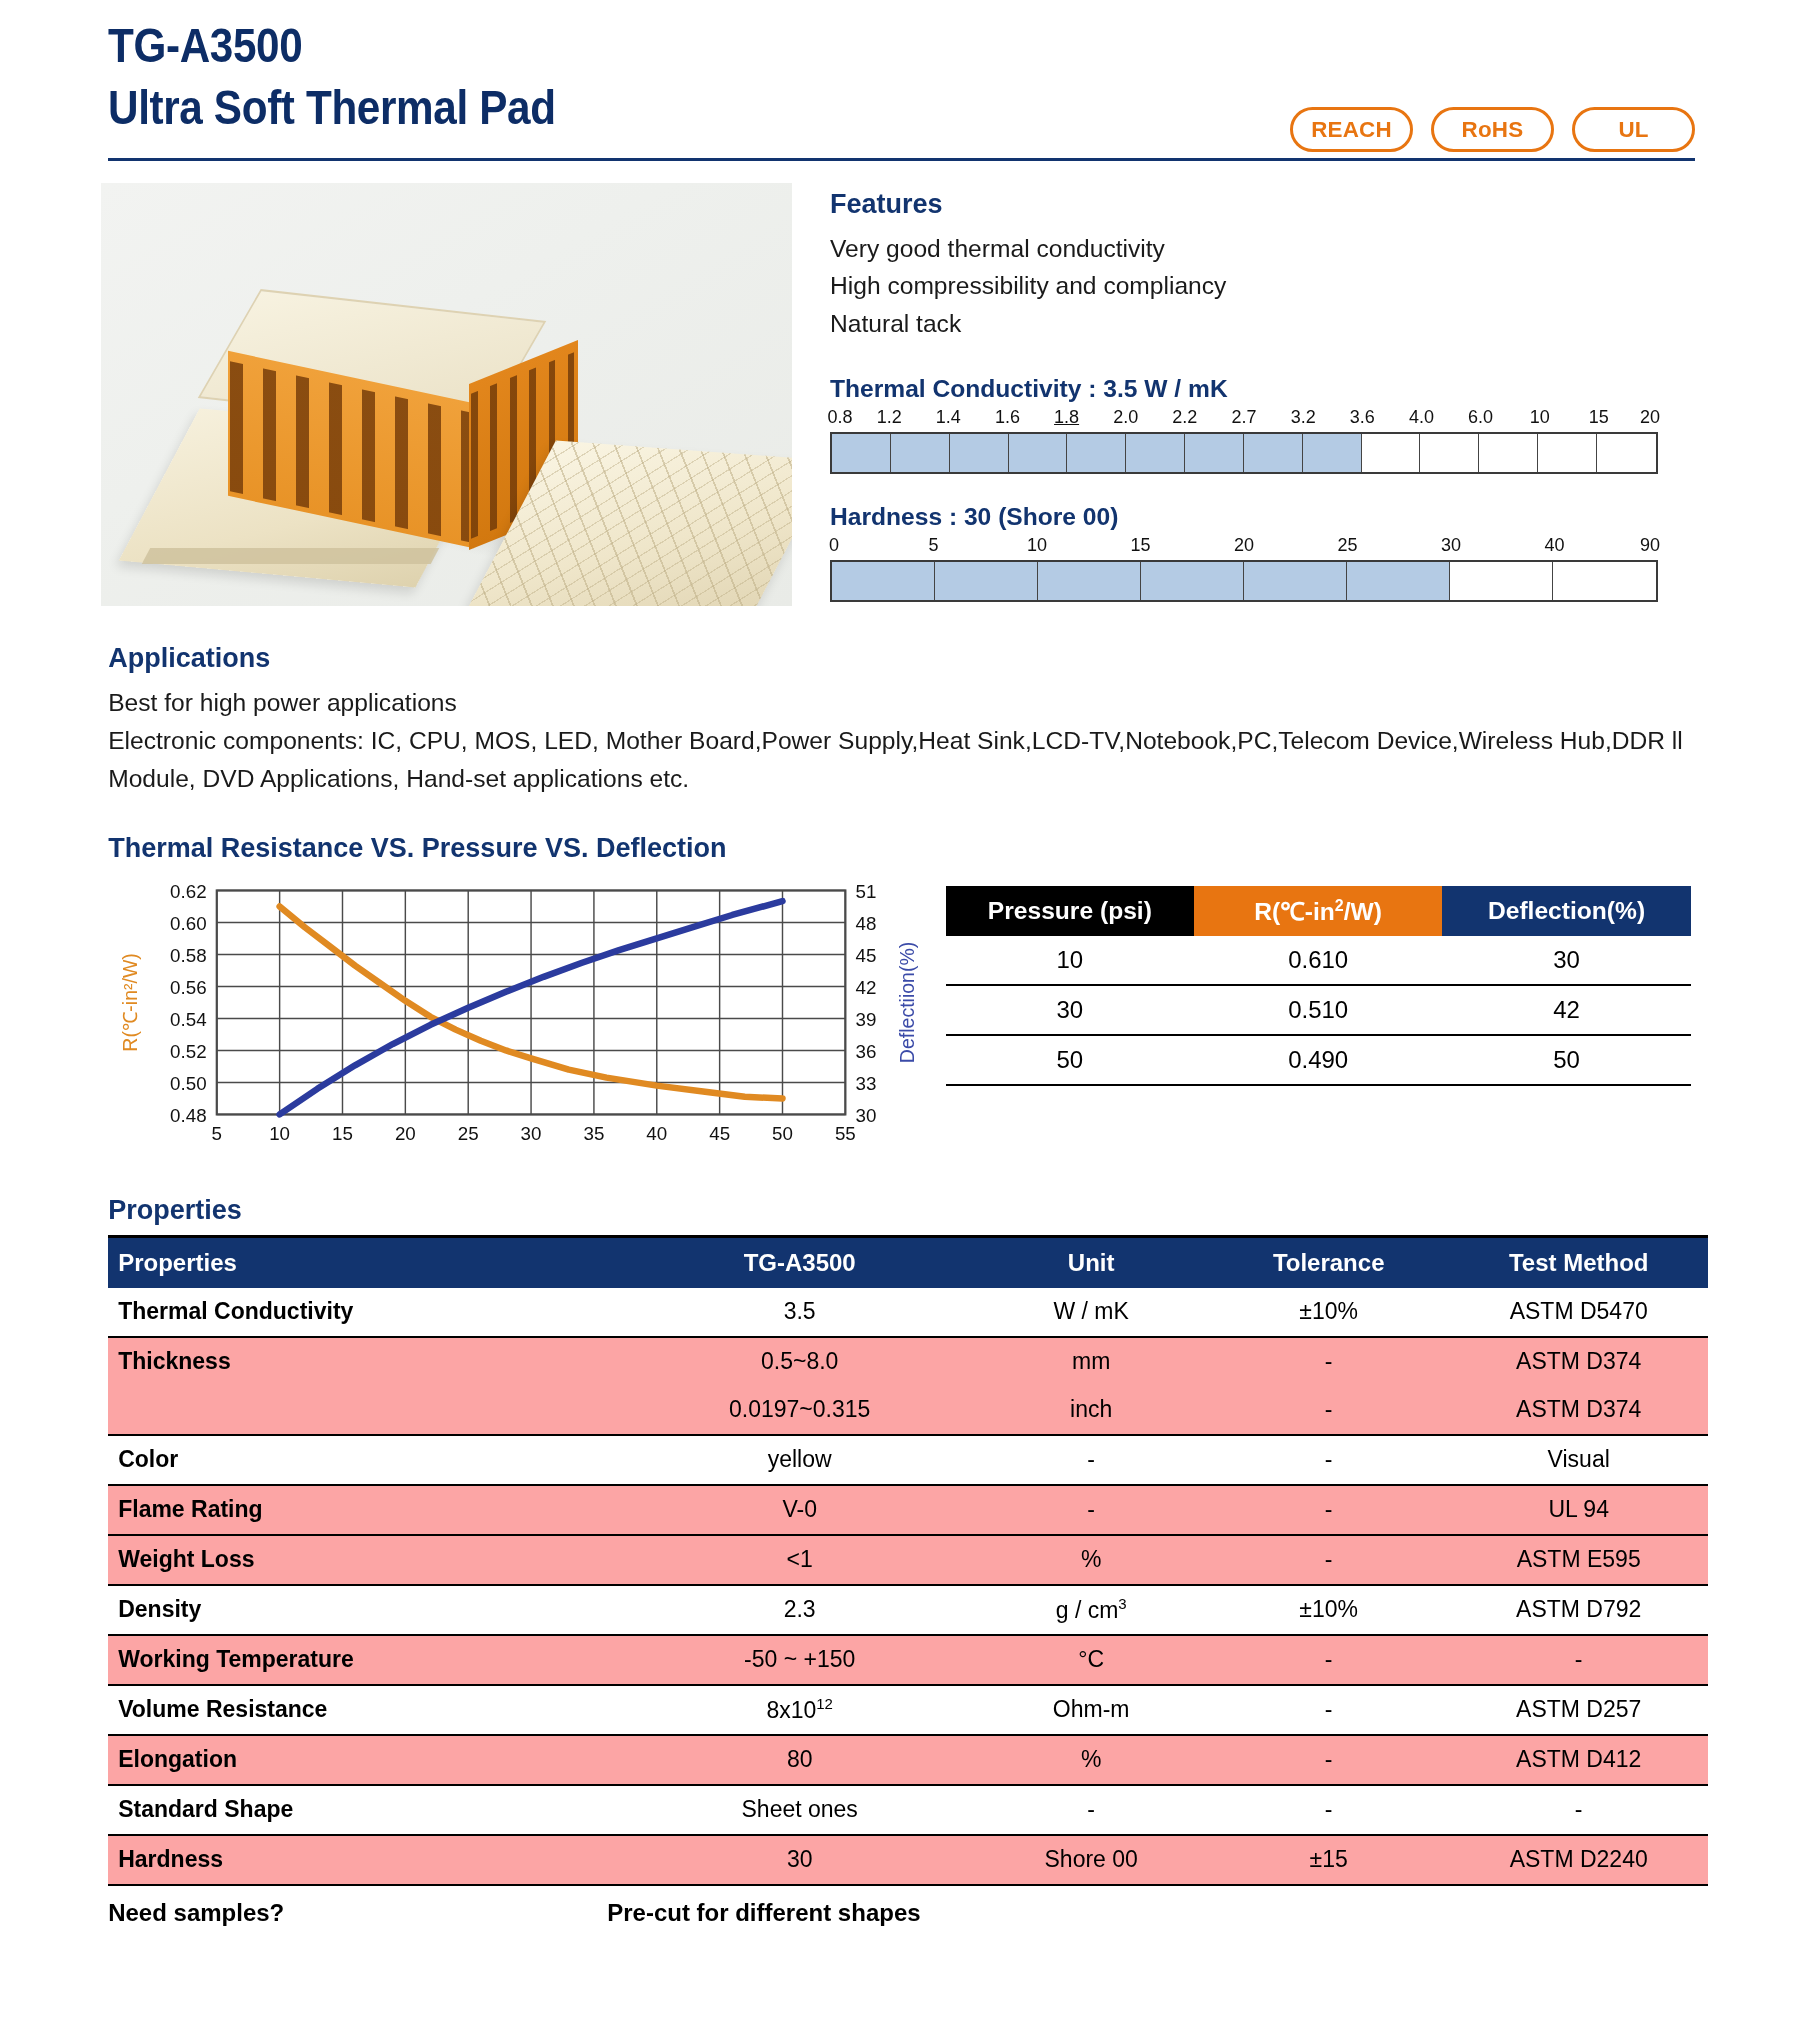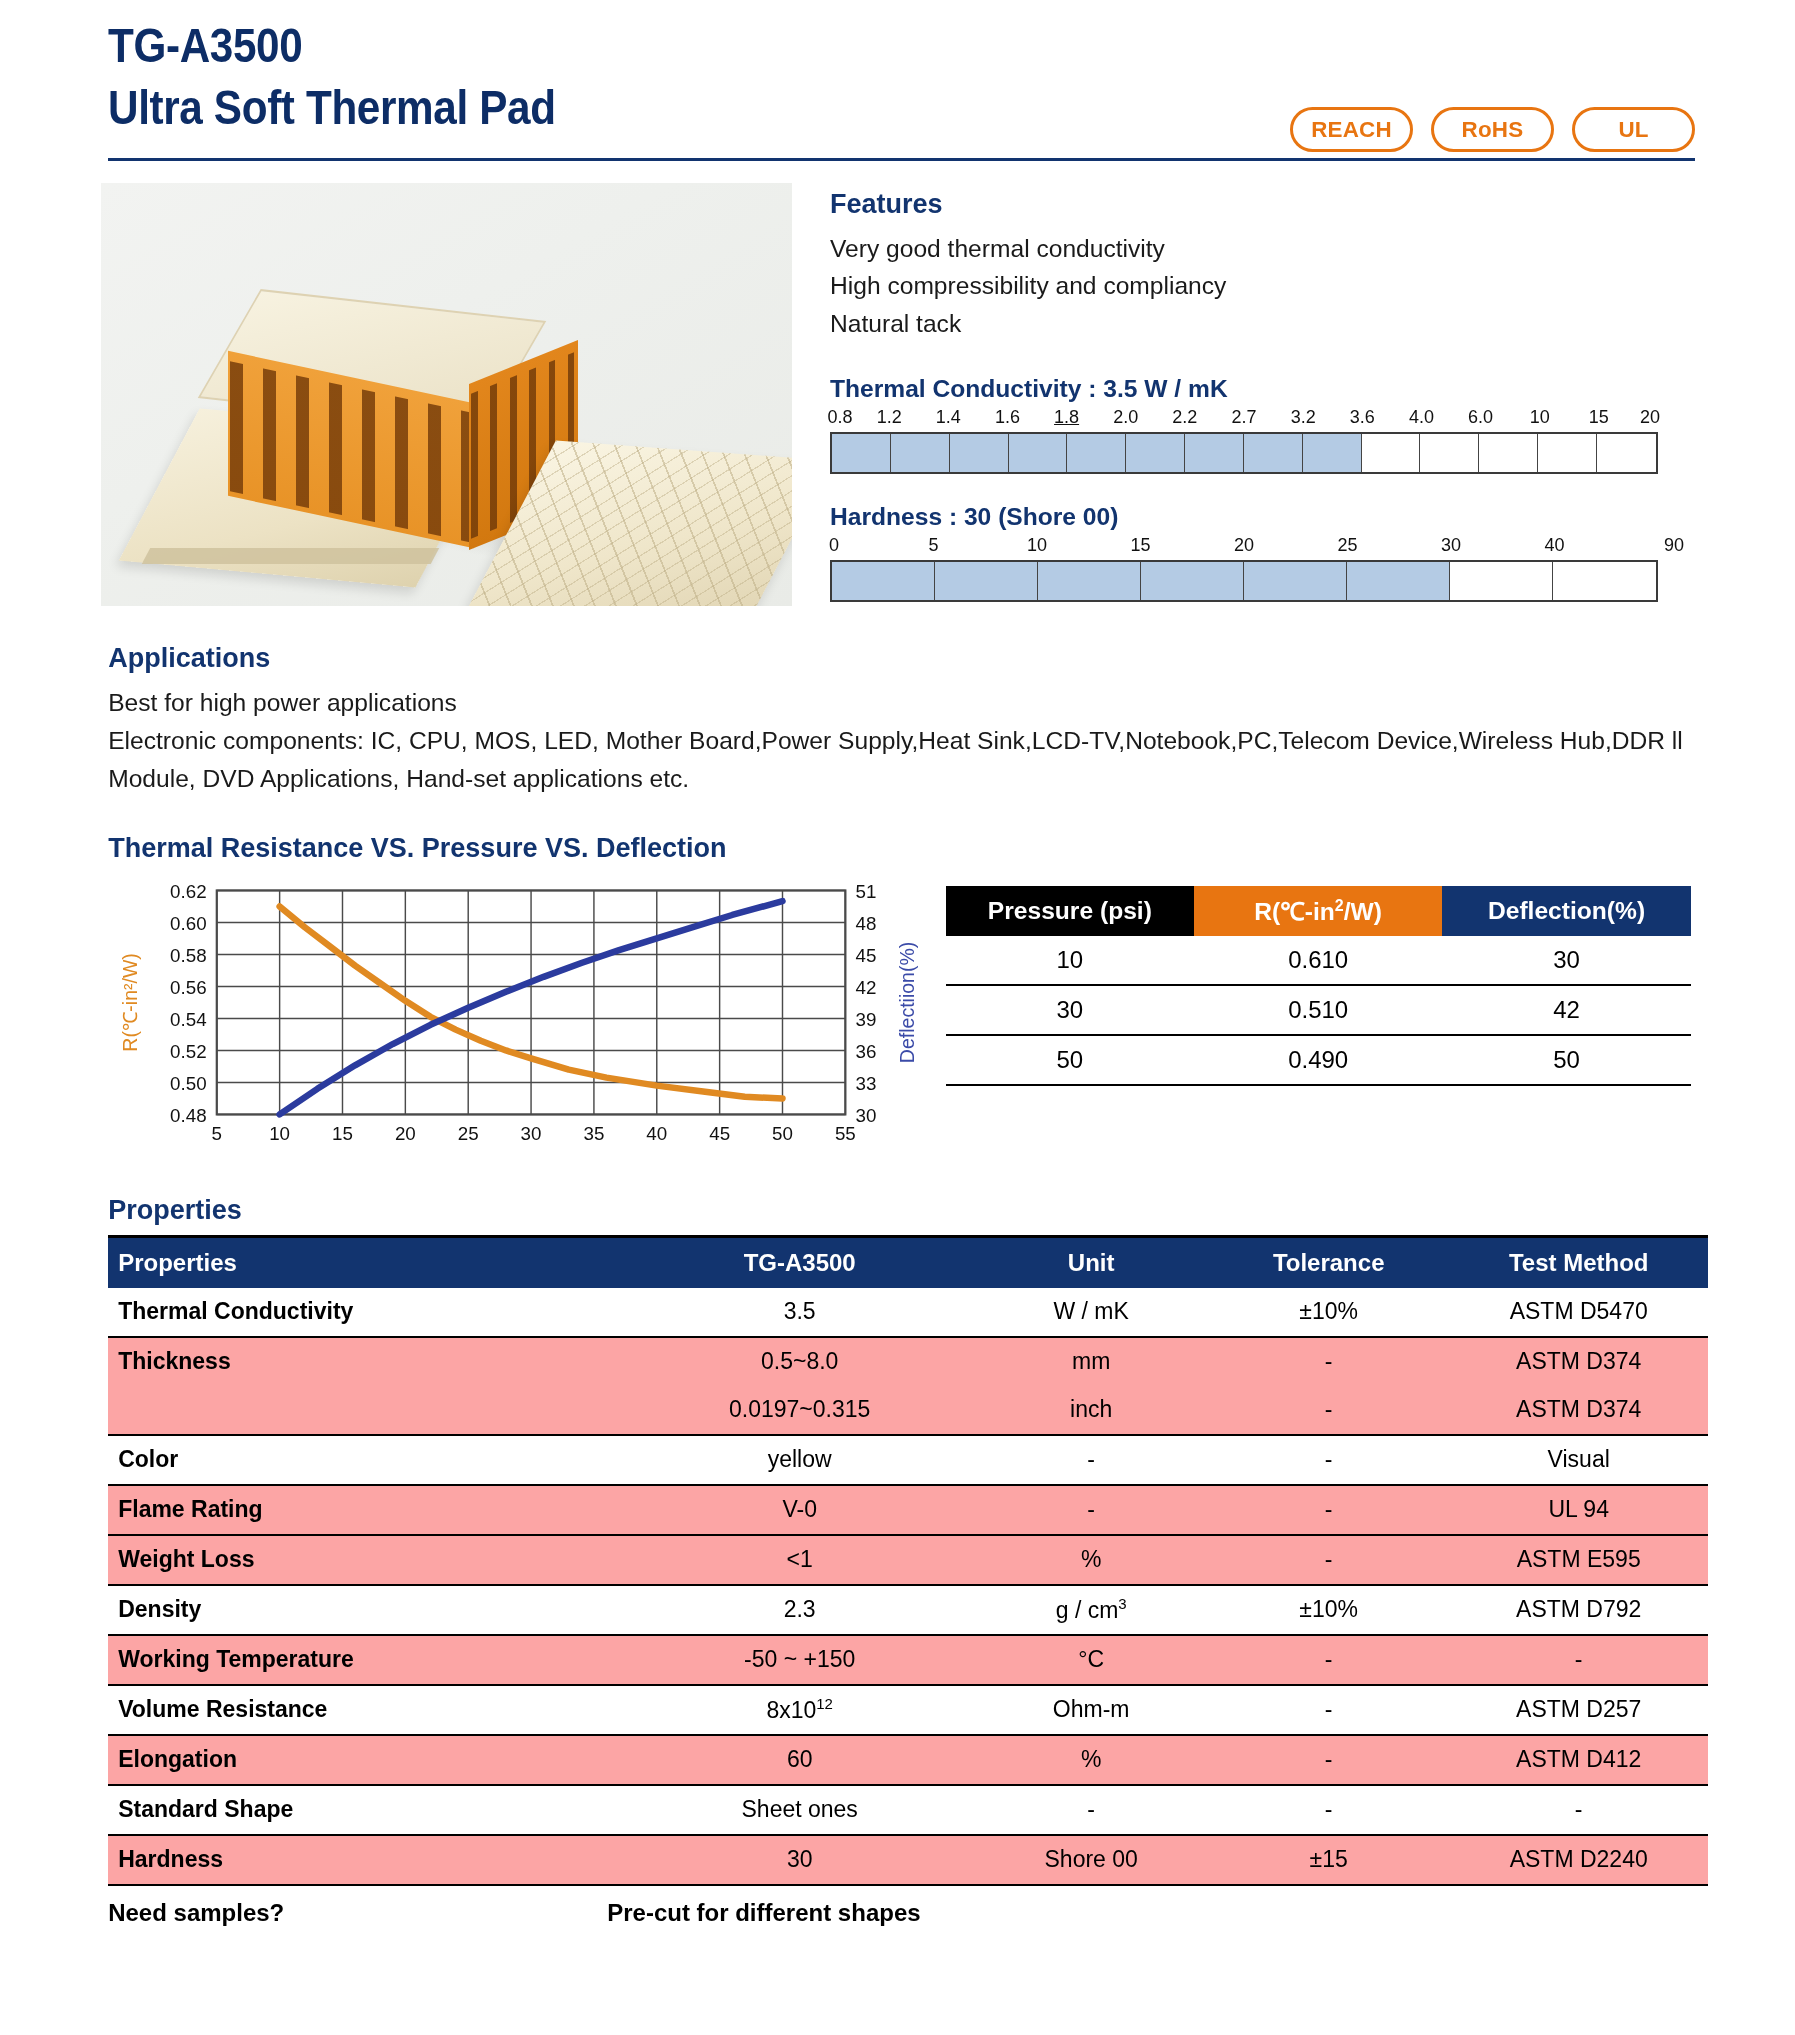--- a/index.html
+++ b/index.html
@@ -447,21 +447,21 @@
       <div class="scale">
         <div class="scale-labels" id="hd-labels">
             <span style="left: 0%; transform: translateX(-10%);">0</span>
             <span style="left: 12.5%;">5</span>
             <span style="left: 25%;">10</span>
             <span style="left: 37.5%;">15</span>
             <span style="left: 50%;">20</span>
             <span style="left: 62.5%;">25</span>
             <span style="left: 75%;">30</span>
             <span style="left: 87.5%;">40</span>
-            <span style="left: 100%; transform: translateX(-90%); margin-left: 24px;">90</span>
+            <span style="left: 100%; transform: translateX(-90%);">90</span>
           </div>
         <div class="scale-bar" id="hd-bar">
             <div class="scale-cell filled" style="width: 12.5%;"></div>
             <div class="scale-cell filled" style="width: 12.5%;"></div>
             <div class="scale-cell filled" style="width: 12.5%;"></div>
             <div class="scale-cell filled" style="width: 12.5%;"></div>
             <div class="scale-cell filled" style="width: 12.5%;"></div>
             <div class="scale-cell filled" style="width: 12.5%;"></div>
             <div class="scale-cell" style="width: 12.5%;"></div>
             <div class="scale-cell" style="width: 12.5%;"></div>
@@ -632,21 +632,21 @@
         </tr>
         <tr>
           <td class="left">Volume Resistance</td>
           <td class="ctr">8x10<sup class="sup">12</sup></td>
           <td class="ctr">Ohm-m</td>
           <td class="ctr">-</td>
           <td class="ctr">ASTM D257</td>
         </tr>
         <tr class="alt">
           <td class="left">Elongation</td>
-          <td class="ctr">60</td>
+          <td class="ctr">80</td>
           <td class="ctr">%</td>
           <td class="ctr">-</td>
           <td class="ctr">ASTM D412</td>
         </tr>
         <tr>
           <td class="left">Standard Shape</td>
           <td class="ctr">Sheet ones</td>
           <td class="ctr">-</td>
           <td class="ctr">-</td>
           <td class="ctr">-</td>

